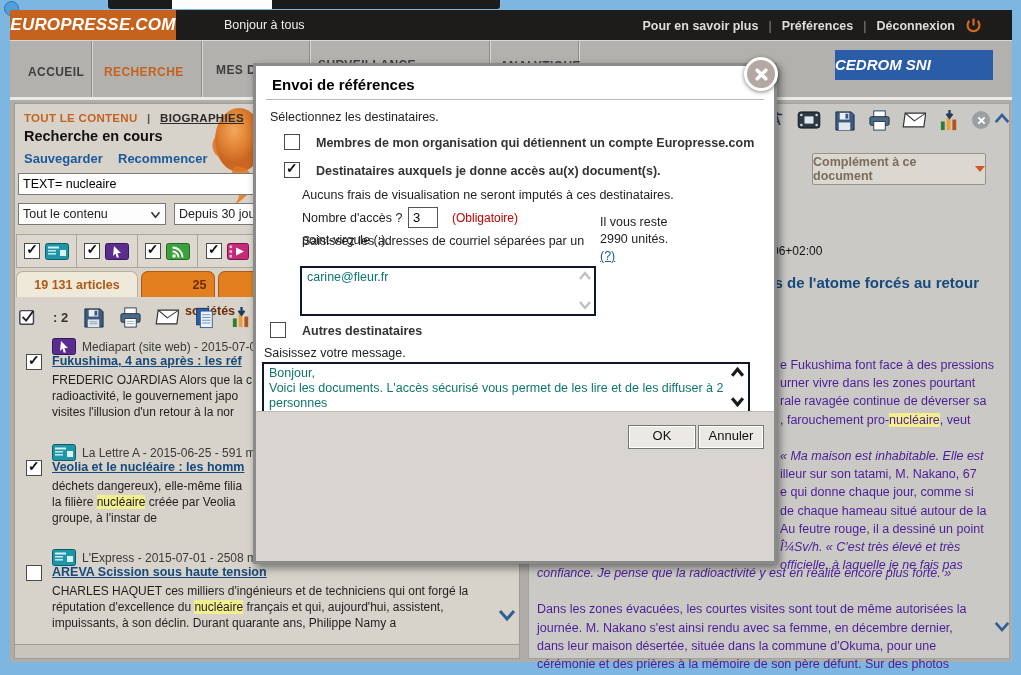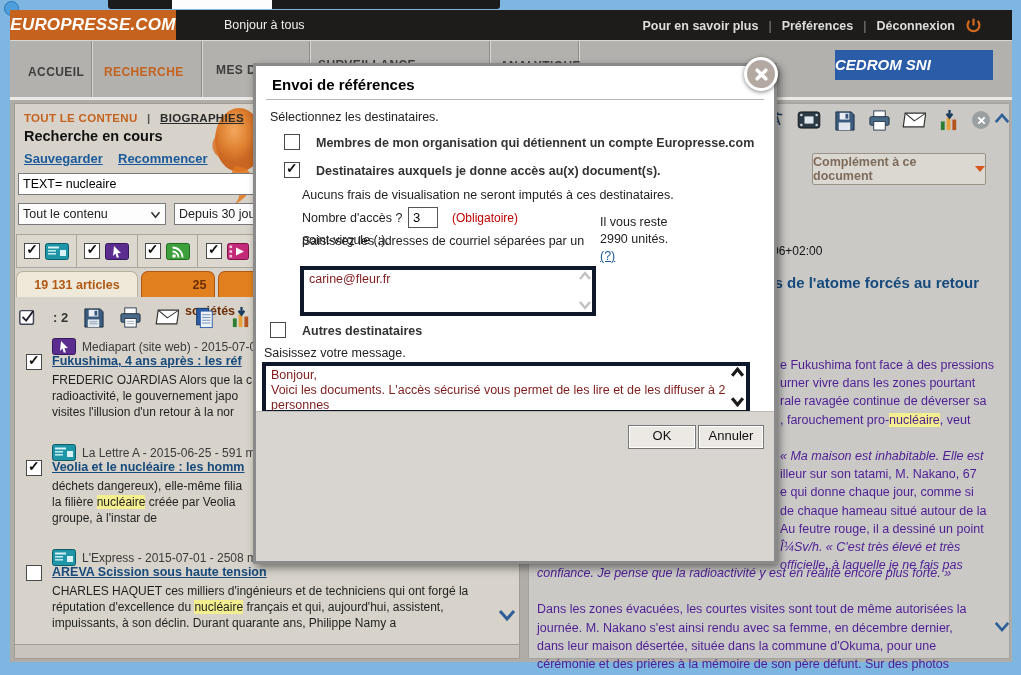--- a/index.html
+++ b/index.html
@@ -32,21 +32,21 @@
   .brand{position:absolute;left:825px;top:9px;width:158px;height:30px;background:#2a5ca8;color:#fff;
          font-style:italic;font-weight:bold;font-size:15px;line-height:30px;padding-right:10px;box-sizing:border-box;}
   .nav-bottom{position:absolute;left:0;top:87px;width:1002px;height:3px;background:#eceae6;}
 
   
   .lpanel{position:absolute;left:14px;top:103px;width:506px;height:556px;background:#d7d3ca;border:1px solid #a19d94;box-sizing:border-box;}
   .scope{font-size:11.5px;font-weight:bold;letter-spacing:.3px;}
   .scope .orange{color:#c4621e;}
   .scope .dark{color:#2b2b2b;text-decoration:underline;cursor:pointer;}
   .rtitle{font-size:14.5px;font-weight:bold;color:#111;}
-  .blue-link{color:#1a5a9c;font-weight:bold;text-decoration:underline;font-size:13px;cursor:pointer;}
+  .blue-link{color:#1a5a9c;font-weight:bold;font-size:13px;cursor:pointer;}
   .txtinput{position:absolute;background:#fff;border:1px solid #7a7a7a;font-size:12.5px;font-family:"Liberation Sans",sans-serif;padding:2px 4px;box-sizing:border-box;}
   .select{position:absolute;background:#fdfdfd;border:1px solid #7a7a7a;font-size:12.5px;line-height:20px;padding:0 4px;box-sizing:border-box;cursor:pointer;}
   .select svg{position:absolute;right:4px;top:7px;}
   .srcrow{position:absolute;left:16px;top:234px;width:240px;height:32px;display:flex;border:1px solid #aaa69c;background:#dcd8cf;}
   .srccell{flex:1;display:flex;align-items:center;justify-content:center;gap:5px;border-right:1px solid #aaa69c;}
   .srccell:last-child{border-right:none;}
 
   .cb{display:inline-block;width:14px;height:14px;background:#fff;border:1px solid #4a4a4a;position:relative;cursor:pointer;flex:none;}
   .cb.checked::after{content:"\2713";position:absolute;left:1px;top:-3px;font-size:14px;font-weight:bold;color:#111;}
 
@@ -85,21 +85,21 @@
   .modal{position:absolute;left:253px;top:63px;width:524px;height:501px;background:#fff;border:3px solid #8a8a8a;
          box-sizing:border-box;box-shadow:3px 4px 8px rgba(0,0,0,.45);z-index:20;}
   .m-title{position:absolute;left:16px;top:10px;font-size:15px;font-weight:bold;color:#000;}
   .m-hr{position:absolute;left:10px;top:33px;width:498px;height:1px;background:#b5b5b5;}
   .m-text{position:absolute;font-size:12.5px;color:#222;}
   .m-bold{font-weight:bold;color:#333;}
   .m-cbrow{position:absolute;display:flex;gap:16px;align-items:flex-end;}
   .m-req{color:#c00000;font-size:12px;}
   .m-input{position:absolute;width:30px;height:21px;border:1px solid #555;font-size:13px;text-align:left;padding:1px 4px;box-sizing:border-box;font-family:"Liberation Sans",sans-serif;}
   .m-link{color:#1a5a9c;text-decoration:underline;cursor:pointer;}
-  .fake-ta{position:absolute;background:#fff;border:4px solid #0f172a;font-size:12.5px;color:#7f1d1d;padding:2px 20px 2px 5px;
+  .fake-ta{position:absolute;background:#fff;border:2px solid #0f172a;font-size:12.5px;color:#0f766e;padding:2px 20px 2px 5px;
            box-sizing:border-box;white-space:pre-line;line-height:15px;cursor:text;}
   .ta-arrow{position:absolute;right:3px;}
   .m-footer{position:absolute;left:0;bottom:0;width:518px;height:149px;background:#d8d5d0;border-top:1px solid #bdbab4;}
   .m-btn{position:absolute;top:13px;height:22px;background:#ece9e4;border:1px solid #777;font-size:13px;color:#111;
          text-align:center;line-height:20px;cursor:pointer;box-shadow:inset 0 0 0 1px #fff;}
   .m-close{position:absolute;left:744px;top:57px;width:34px;height:34px;border-radius:50%;background:#b3a9a2;border:3px solid #fff;
            box-sizing:border-box;box-shadow:0 1px 4px rgba(0,0,0,.5);z-index:25;cursor:pointer;display:flex;align-items:center;justify-content:center;}
 
   .icon-box{display:inline-flex;align-items:center;justify-content:center;}
 </style>

